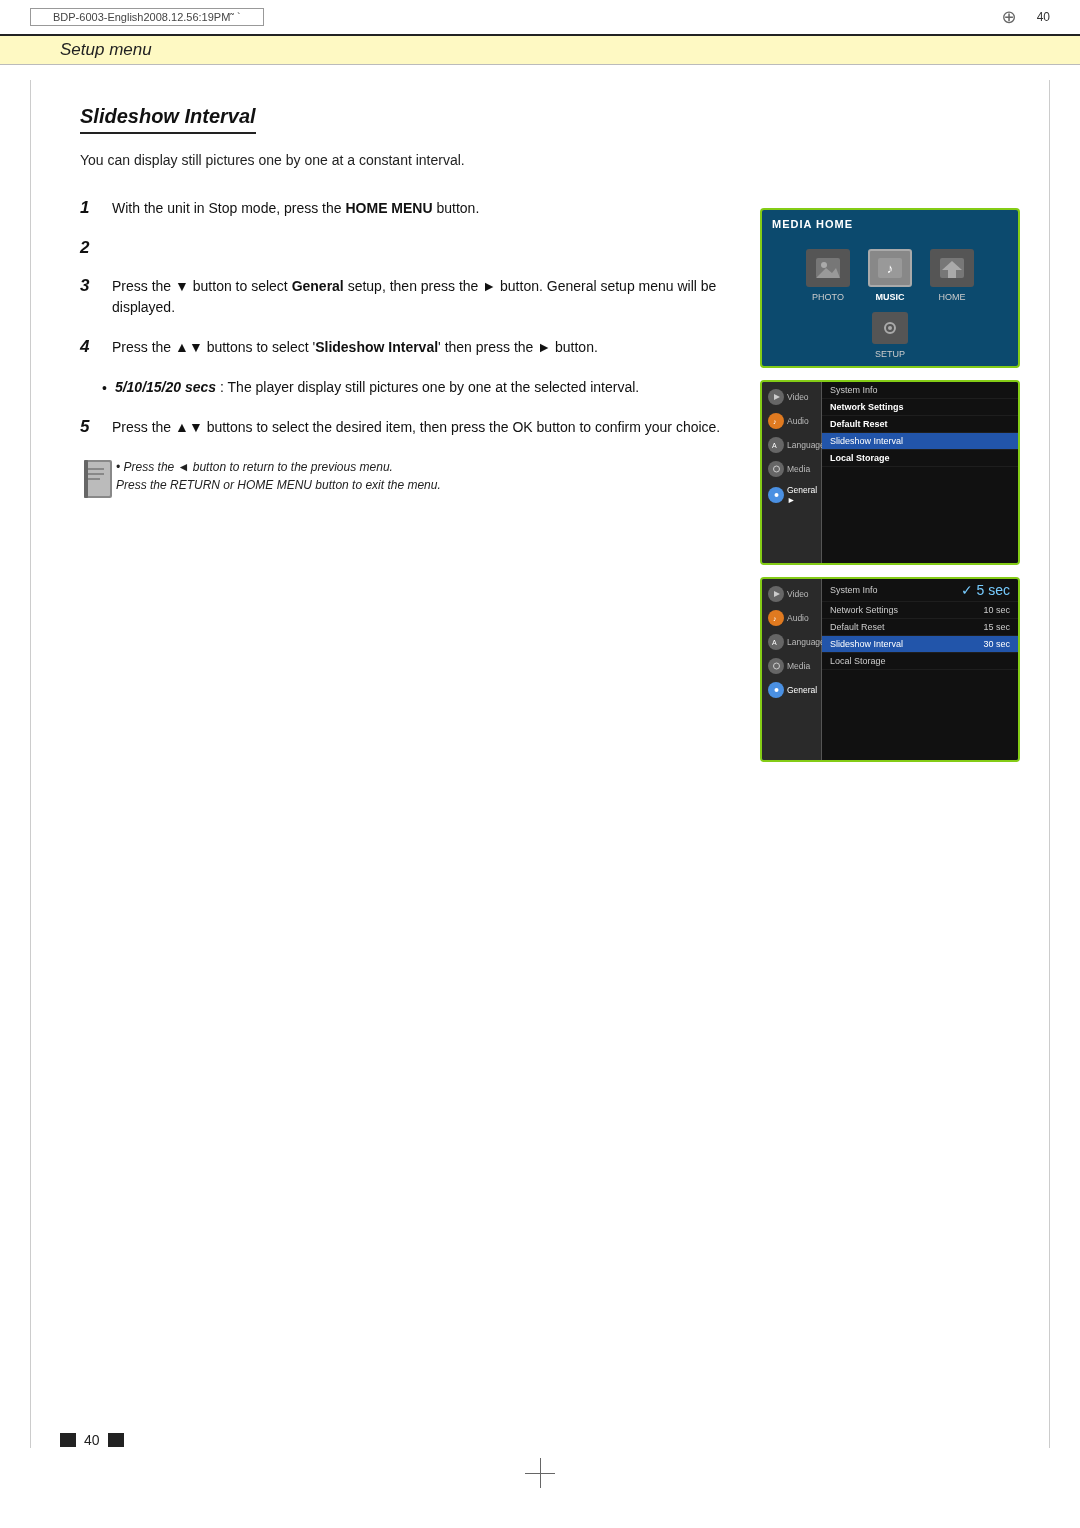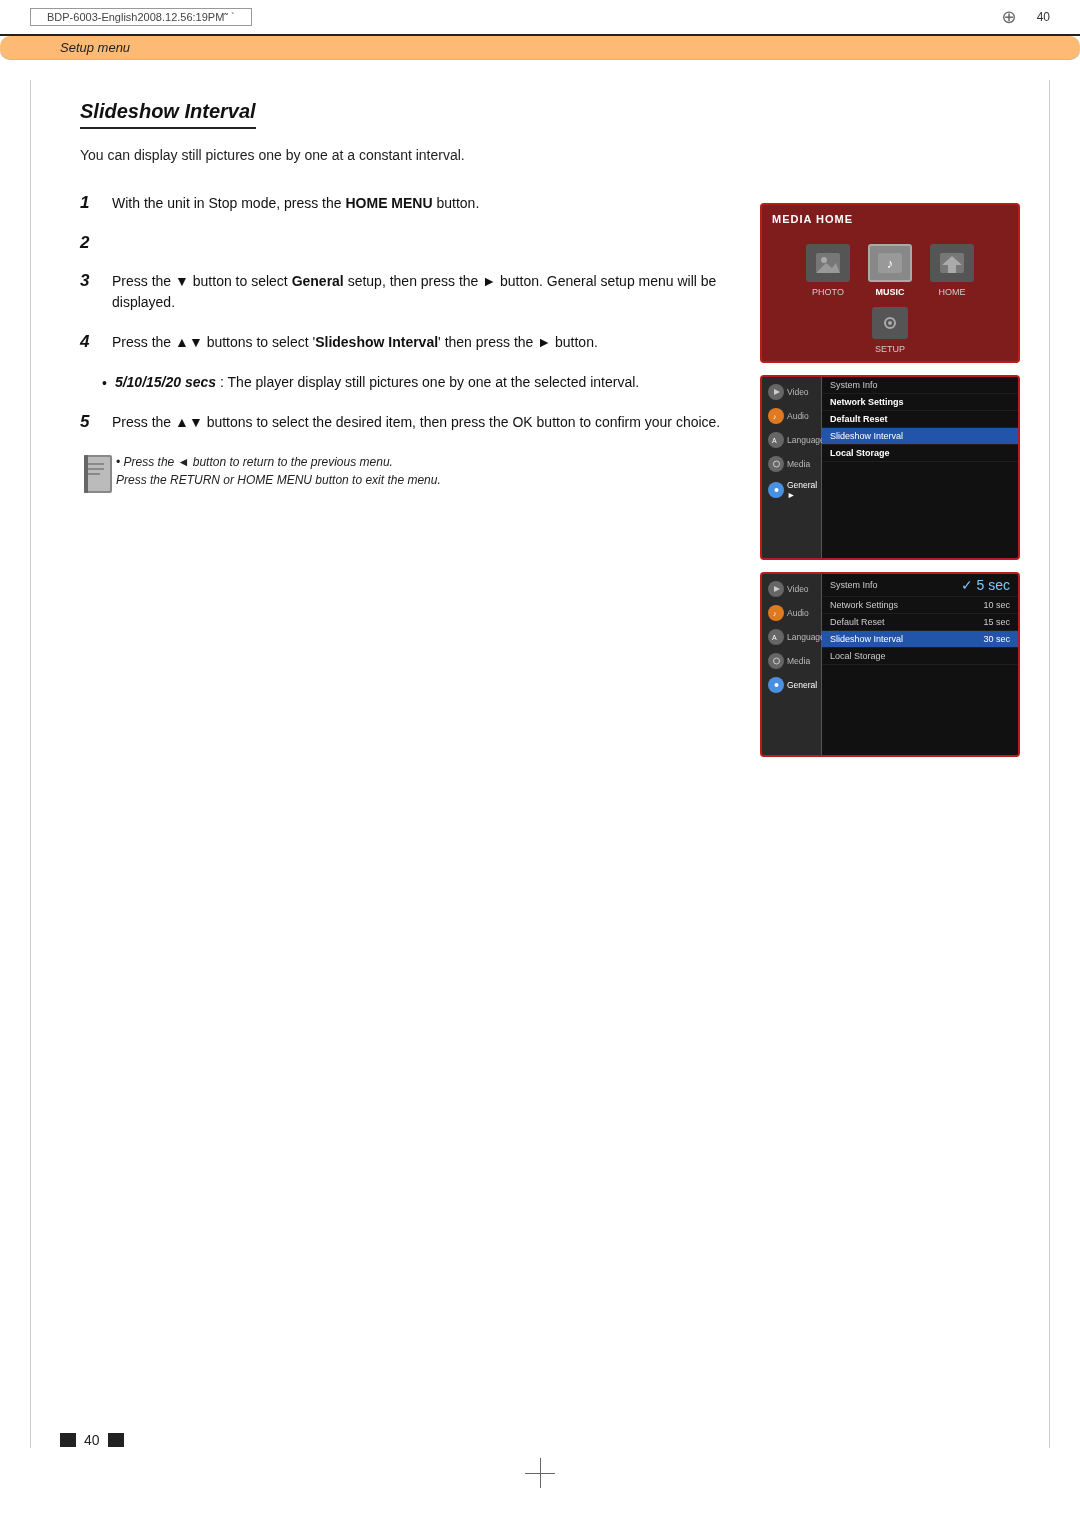--- a/index.html
+++ b/index.html
@@ -18,42 +18,41 @@
       border-bottom: 2px solid #222;
       padding: 6px 30px;
       display: flex;
       align-items: center;
       justify-content: space-between;
     }
     .header-bar .doc-id {
       font-size: 11px;
       color: #444;
       border: 1px solid #999;
-      padding: 2px 16px;
+      padding: 2px 22px;
     }
     .header-bar .page-num {
       font-size: 12px;
       color: #333;
       display: flex;
       align-items: center;
       gap: 20px;
     }
     .header-bar .page-num span {
       font-size: 12px;
     }
 
     
     .setup-menu-label {
-      background: #fdba74;
+      background: #fef9c3;
       padding: 4px 30px 4px 60px;
       font-style: italic;
-      font-size: 13px;
+      font-size: 17px;
       color: #222;
       border-bottom: 1px solid #bbb;
-      border-radius: 10px;
     }
 
     
     .main-content {
       padding: 40px 60px 40px 80px;
     }
 
     
     .section-title {
       font-size: 20px;
@@ -134,22 +133,22 @@
     }
     .note-text {
       font-size: 12px;
       font-style: italic;
       line-height: 1.5;
       color: #222;
     }
 
     
     .tv-screen {
-      background: #7f1d1d;
-      border: 2px solid #b91c1c;
+      background: #0c4a6e;
+      border: 2px solid #84cc16;
       border-radius: 4px;
       overflow: hidden;
       width: 260px;
     }
     .tv-screen-1 {
       height: 160px;
       position: relative;
     }
     .tv-screen-2 {
       height: 185px;

